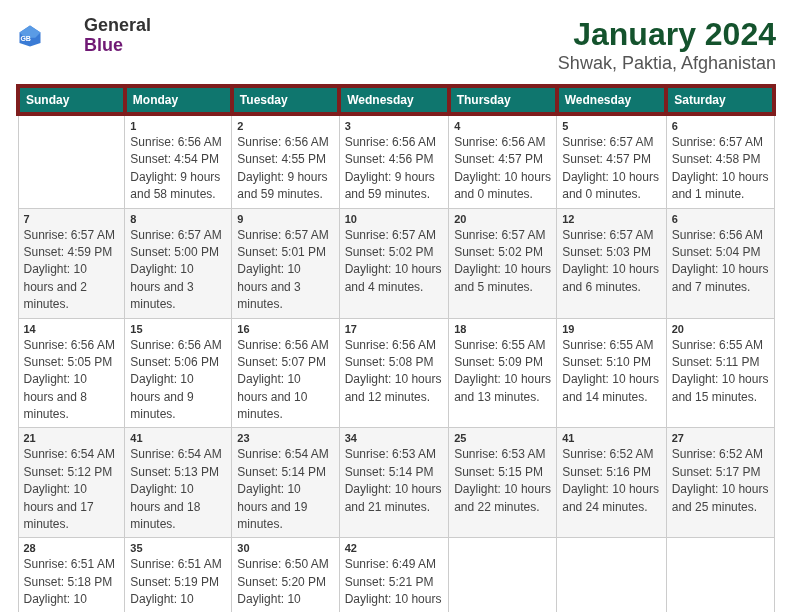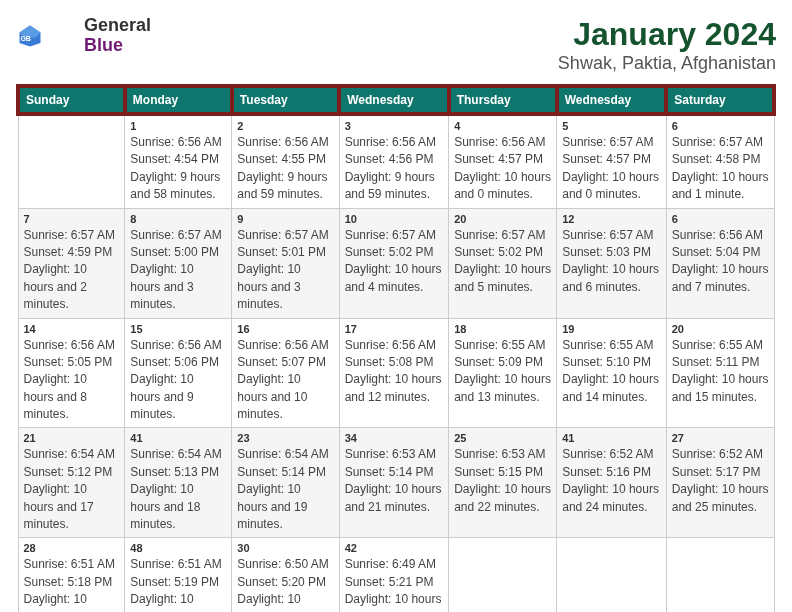--- a/index.html
+++ b/index.html
@@ -247,21 +247,21 @@
             <span class="day-num">27</span>
             <div class="day-info">Sunrise: 6:52 AM<br>Sunset: 5:17 PM<br>Daylight: 10 hours and 25 minutes.</div>
           </td>
         </tr>
         <tr class="week-row">
           <td>
             <span class="day-num">28</span>
             <div class="day-info">Sunrise: 6:51 AM<br>Sunset: 5:18 PM<br>Daylight: 10 hours and 27 minutes.</div>
           </td>
           <td>
-            <span class="day-num">48</span>
+            <span class="day-num">35</span>
             <div class="day-info">Sunrise: 6:51 AM<br>Sunset: 5:19 PM<br>Daylight: 10 hours and 28 minutes.</div>
           </td>
           <td>
             <span class="day-num">30</span>
             <div class="day-info">Sunrise: 6:50 AM<br>Sunset: 5:20 PM<br>Daylight: 10 hours and 30 minutes.</div>
           </td>
           <td>
             <span class="day-num">42</span>
             <div class="day-info">Sunrise: 6:49 AM<br>Sunset: 5:21 PM<br>Daylight: 10 hours and 31 minutes.</div>
           </td>

